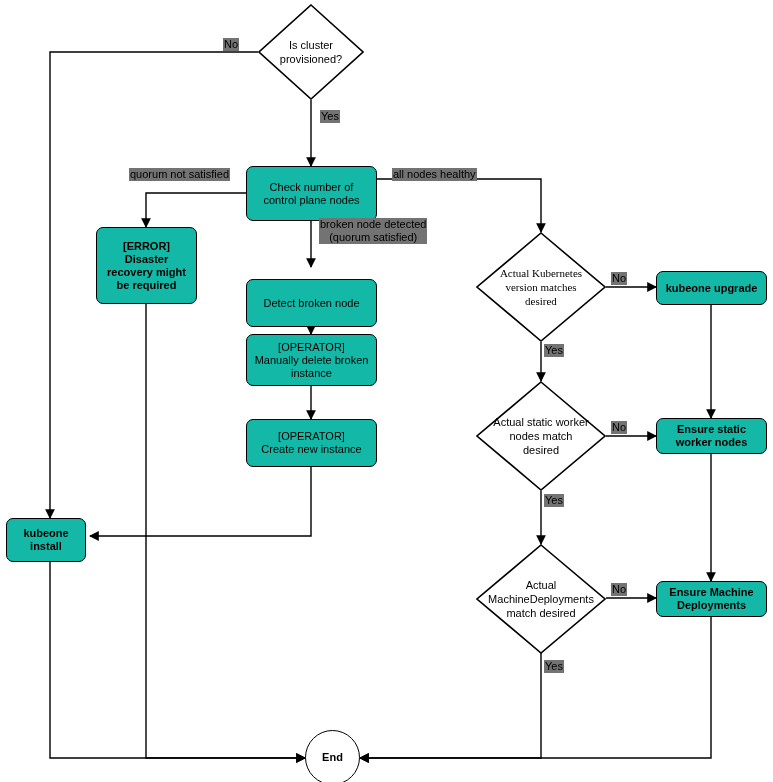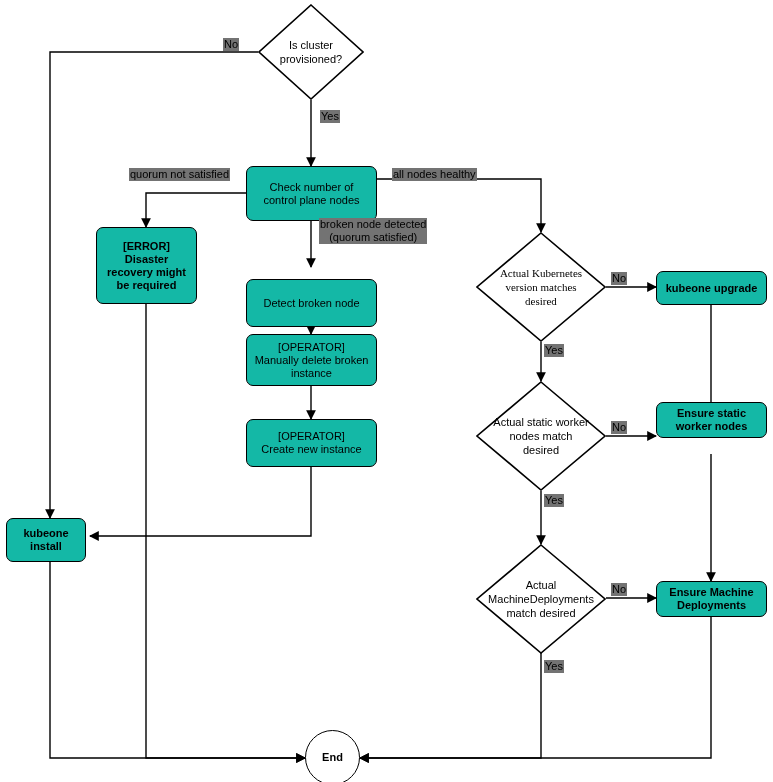--- a/index.html
+++ b/index.html
@@ -195,21 +195,21 @@
 
   <div class="diamond-wrap" style="left:476px; top:381px; width:130px; height:110px;">
     <svg width="130" height="110" xmlns="http://www.w3.org/2000/svg">
       <polygon points="65,1 129,55 65,109 1,55" fill="#ffffff" stroke="#000000" stroke-width="1.6"></polygon>
     </svg>
     <div class="diamond-label">Actual static worker
 nodes match
 desired</div>
   </div>
 
-  <div class="node box bold" style="left:656px; top:402px; width:111px; height:36px;align-items:center;">
+  <div class="node box bold" style="left:656px; top:418px; width:111px; height:36px;align-items:center;">
     <span class="inner">Ensure static
 worker nodes</span>
   </div>
 
   <div class="diamond-wrap" style="left:476px; top:544px; width:130px; height:110px;">
     <svg width="130" height="110" xmlns="http://www.w3.org/2000/svg">
       <polygon points="65,1 129,55 65,109 1,55" fill="#ffffff" stroke="#000000" stroke-width="1.6"></polygon>
     </svg>
     <div class="diamond-label">Actual
 MachineDeployments

